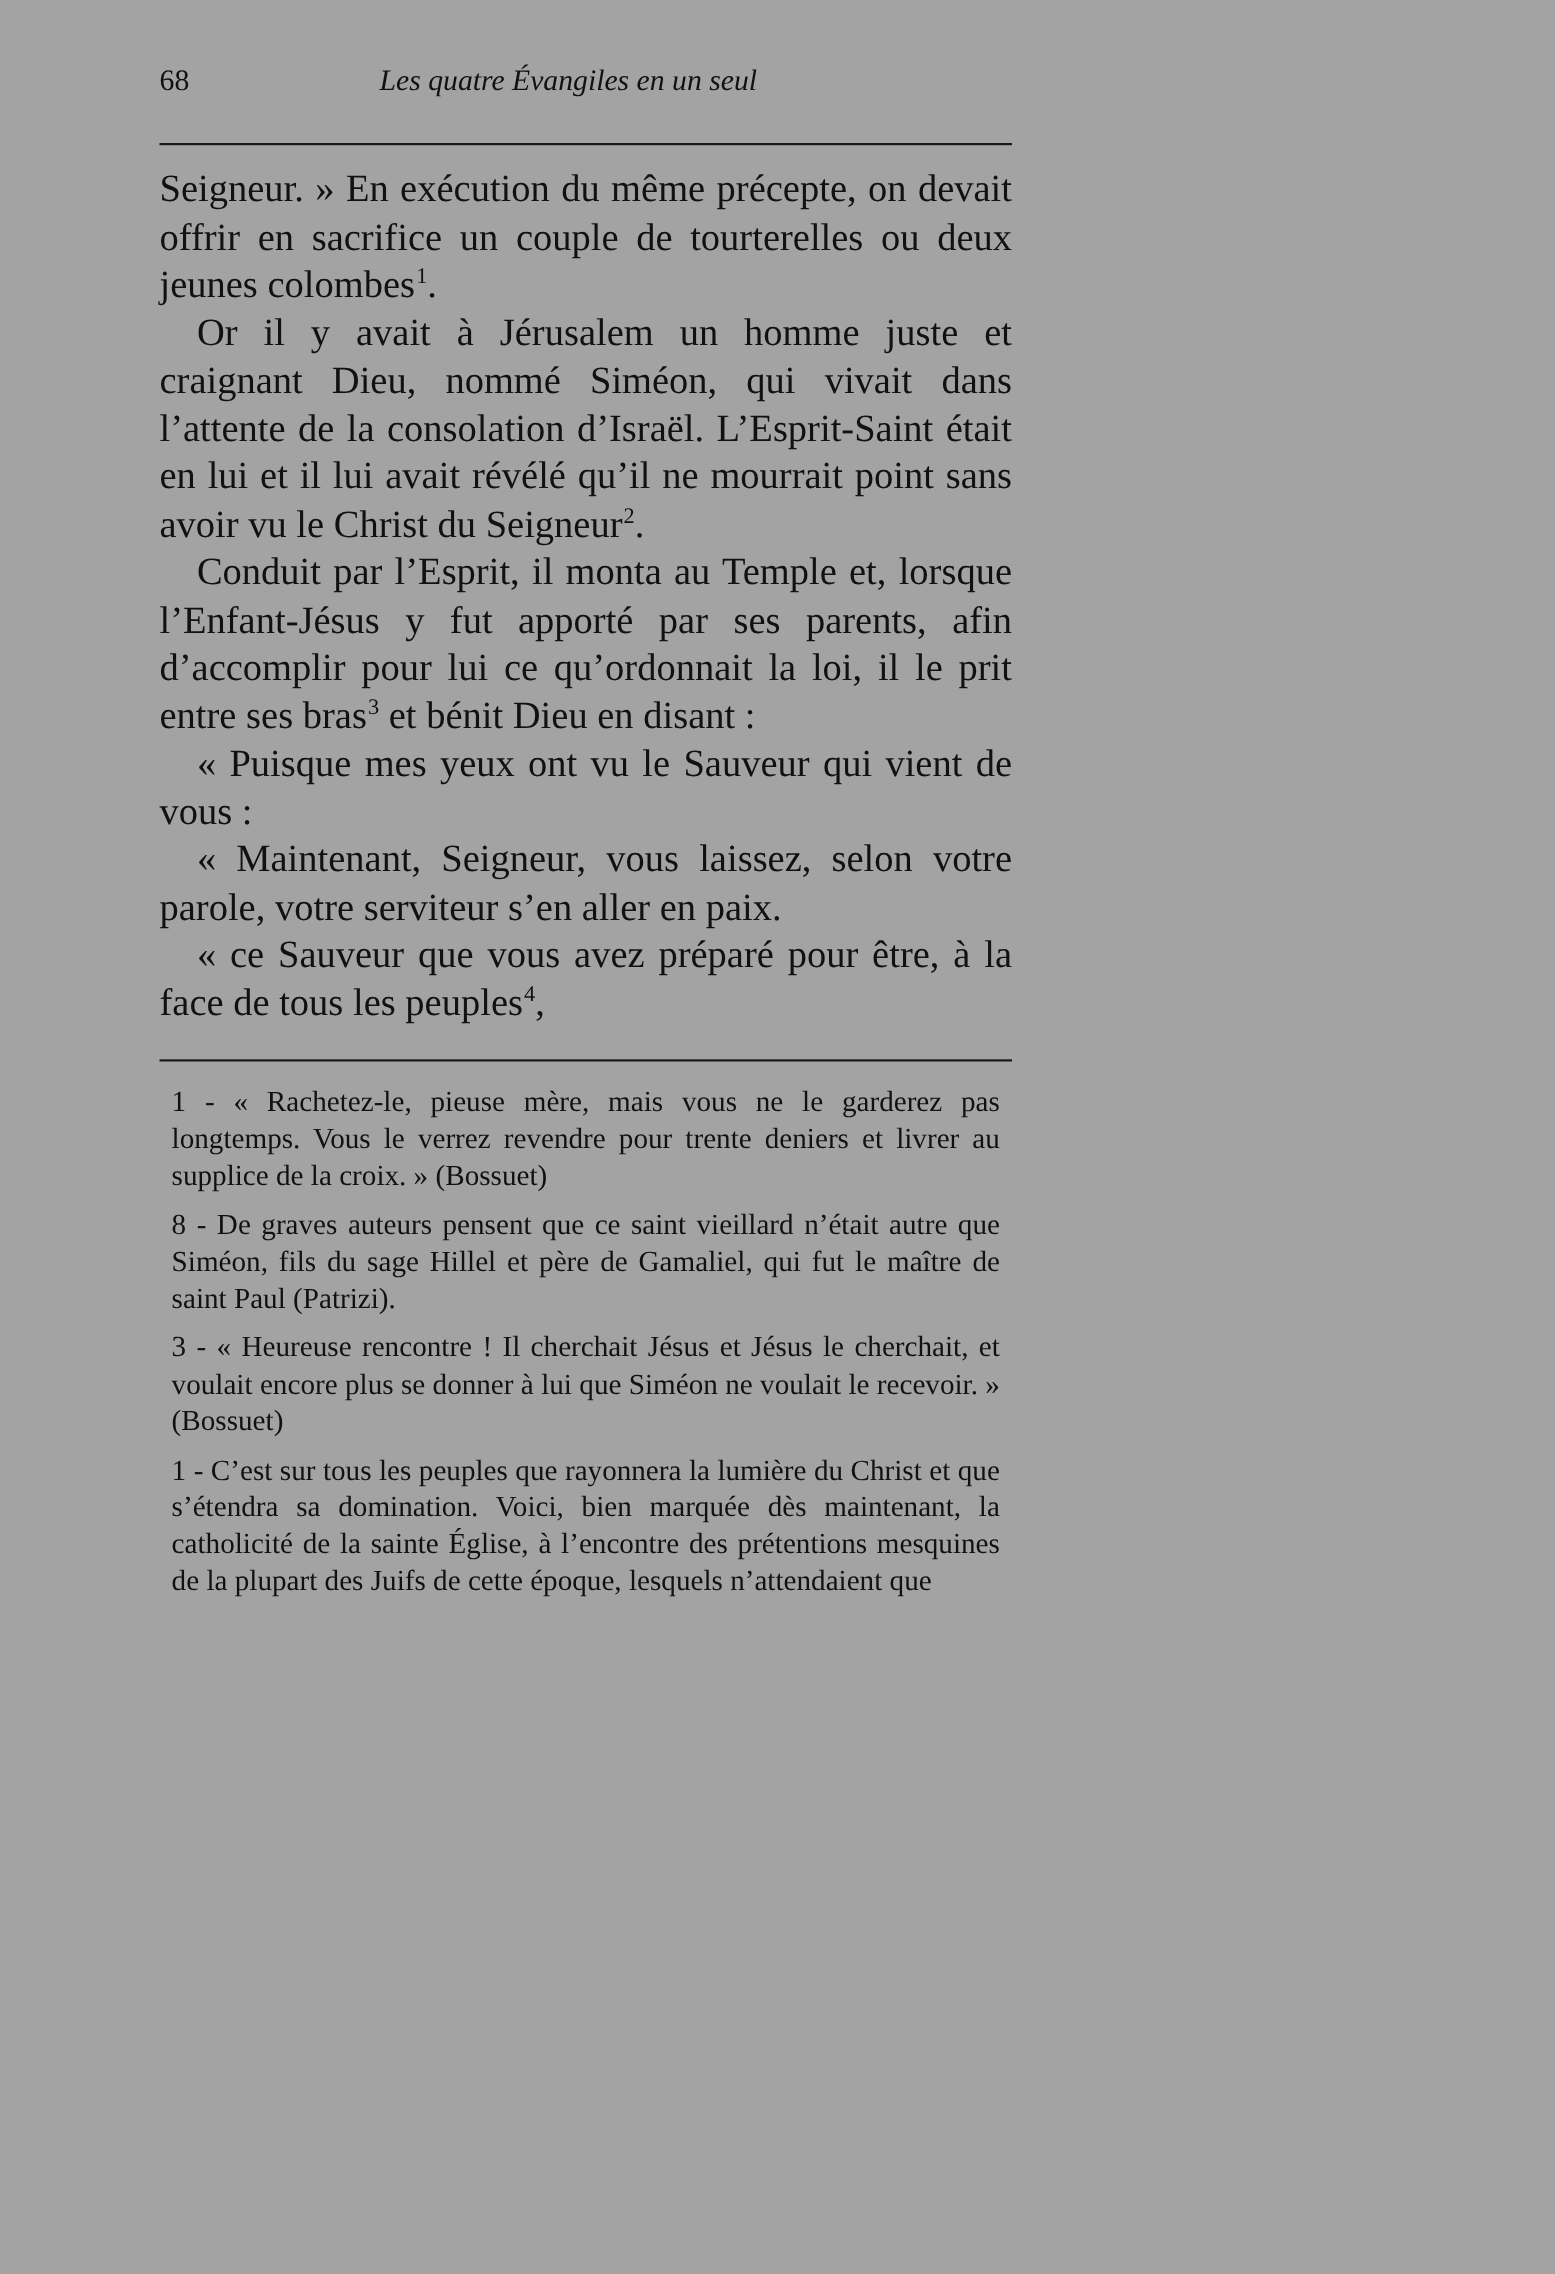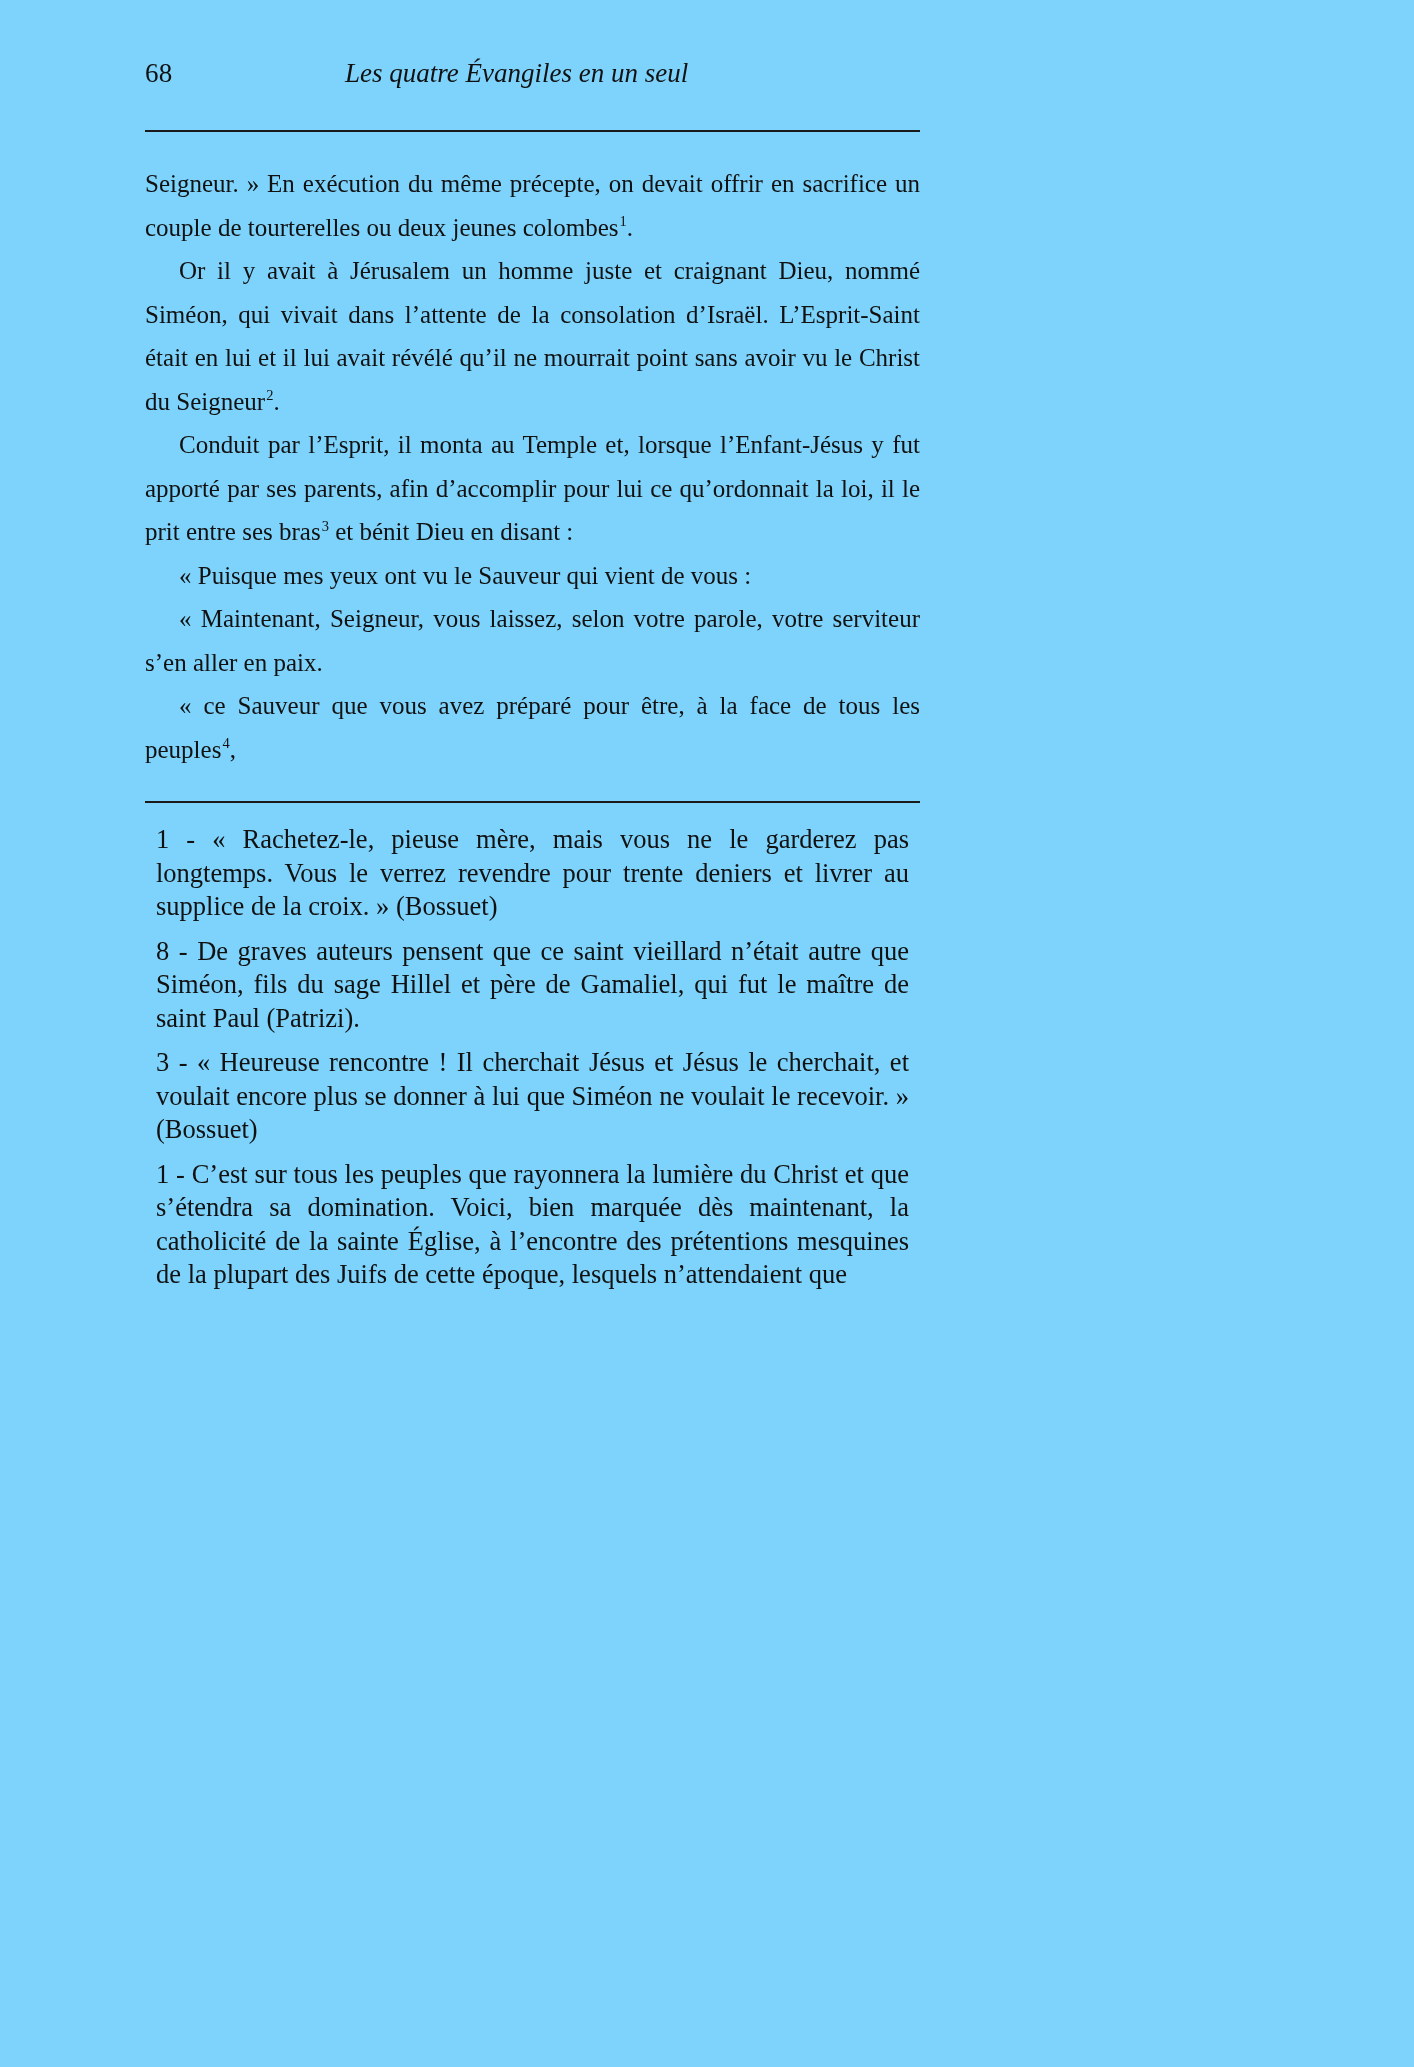--- a/index.html
+++ b/index.html
@@ -4,21 +4,21 @@
 <style>
   html, body {
     margin: 0;
     padding: 0;
     background: #ffffff;
   }
   .page {
     position: relative;
     width: 1414px;
     height: 2067px;
-    background: #7dd3fc;
+    background: #a3a3a3;
     margin: 0 auto;
     overflow: hidden;
     font-family: "Liberation Serif", "DejaVu Serif", serif;
     color: #111111;
   }
   .content {
     position: absolute;
     left: 145px;
     top: 0;
     width: 775px;
@@ -46,22 +46,22 @@
   }
   .rule-head {
     border: 0;
     border-top: 2.2px solid #1a1a1a;
     margin: 12px 0 0 0;
     width: 775px;
   }
 
   
   .body {
-    margin-top: 30px;
-    font-size: 25px;
+    margin-top: 18px;
+    font-size: 35px;
     line-height: 43.5px;
     text-align: justify;
     text-justify: inter-word;
     hyphens: manual;
   }
   .body p {
     margin: 0;
     text-indent: 0;
   }
   .body p.ind {

